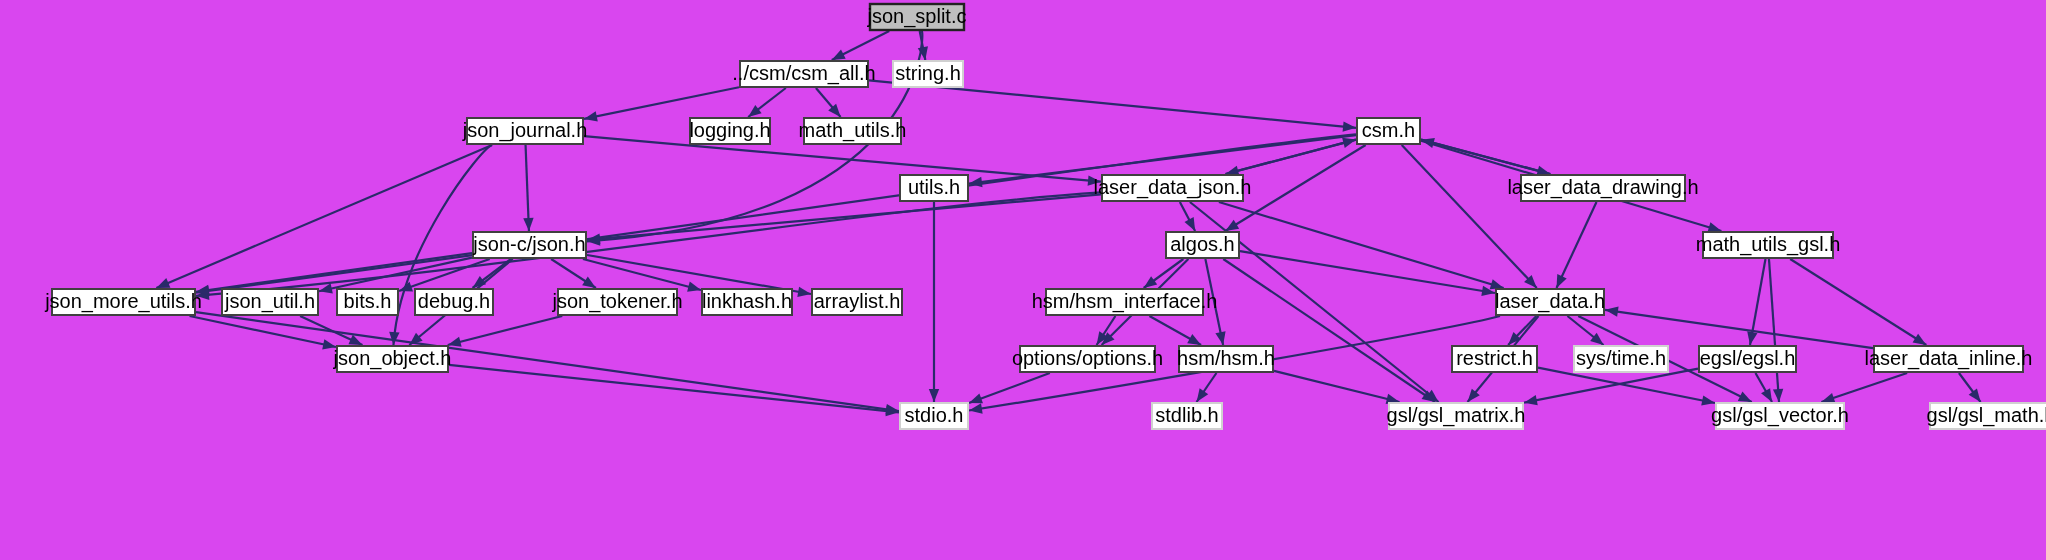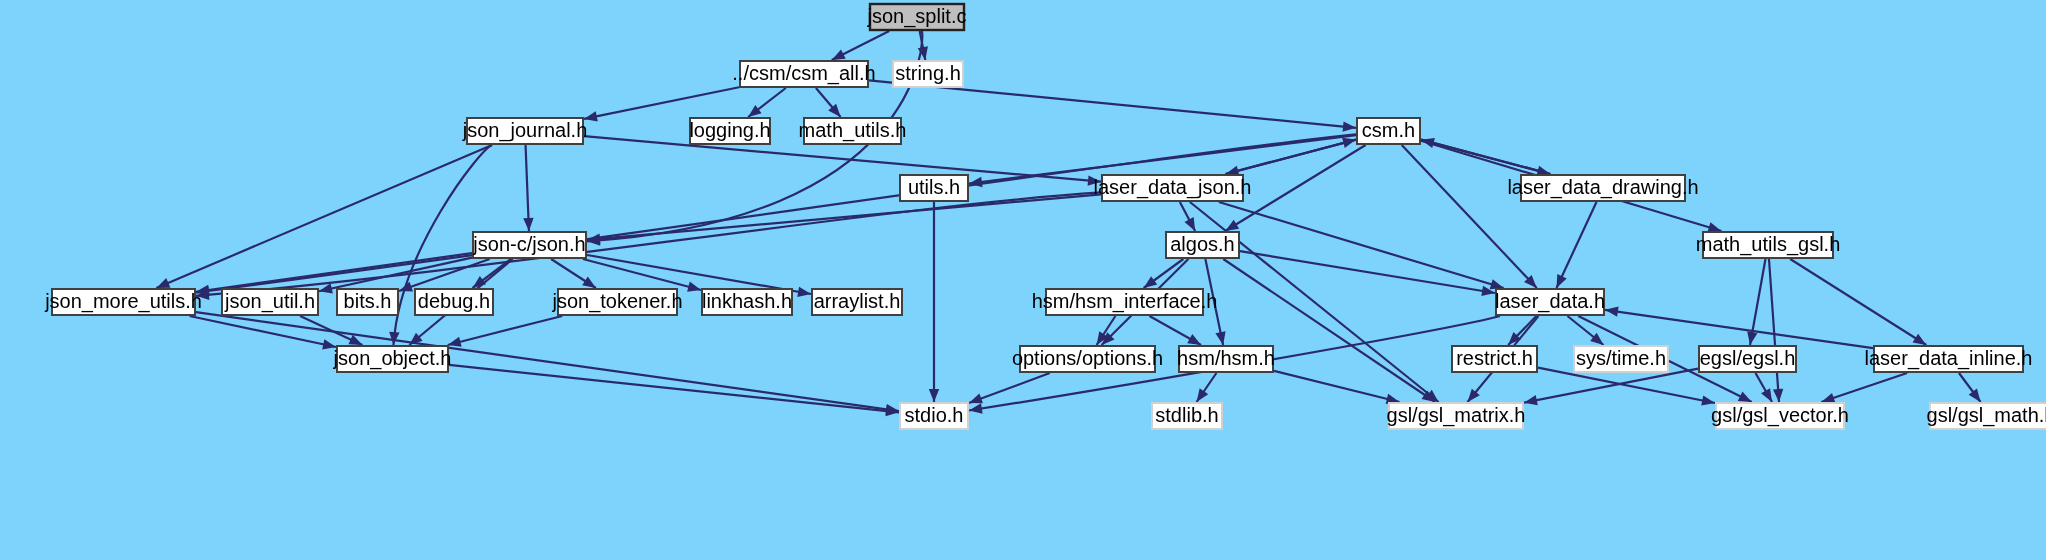--- a/index.html
+++ b/index.html
@@ -4,21 +4,21 @@
 <style>
   html, body {
     margin: 0;
     padding: 0;
     background: #ffffff;
   }
   #graph-root {
     position: relative;
     width: 2046px;
     height: 560px;
-    background: #7dd3fc;
+    background: #d946ef;
     font-family: "Liberation Sans", sans-serif;
     overflow: hidden;
   }
   svg#graph-svg {
     position: absolute;
     top: 0;
     left: 0;
     width: 2046px;
     height: 560px;
     display: block;

